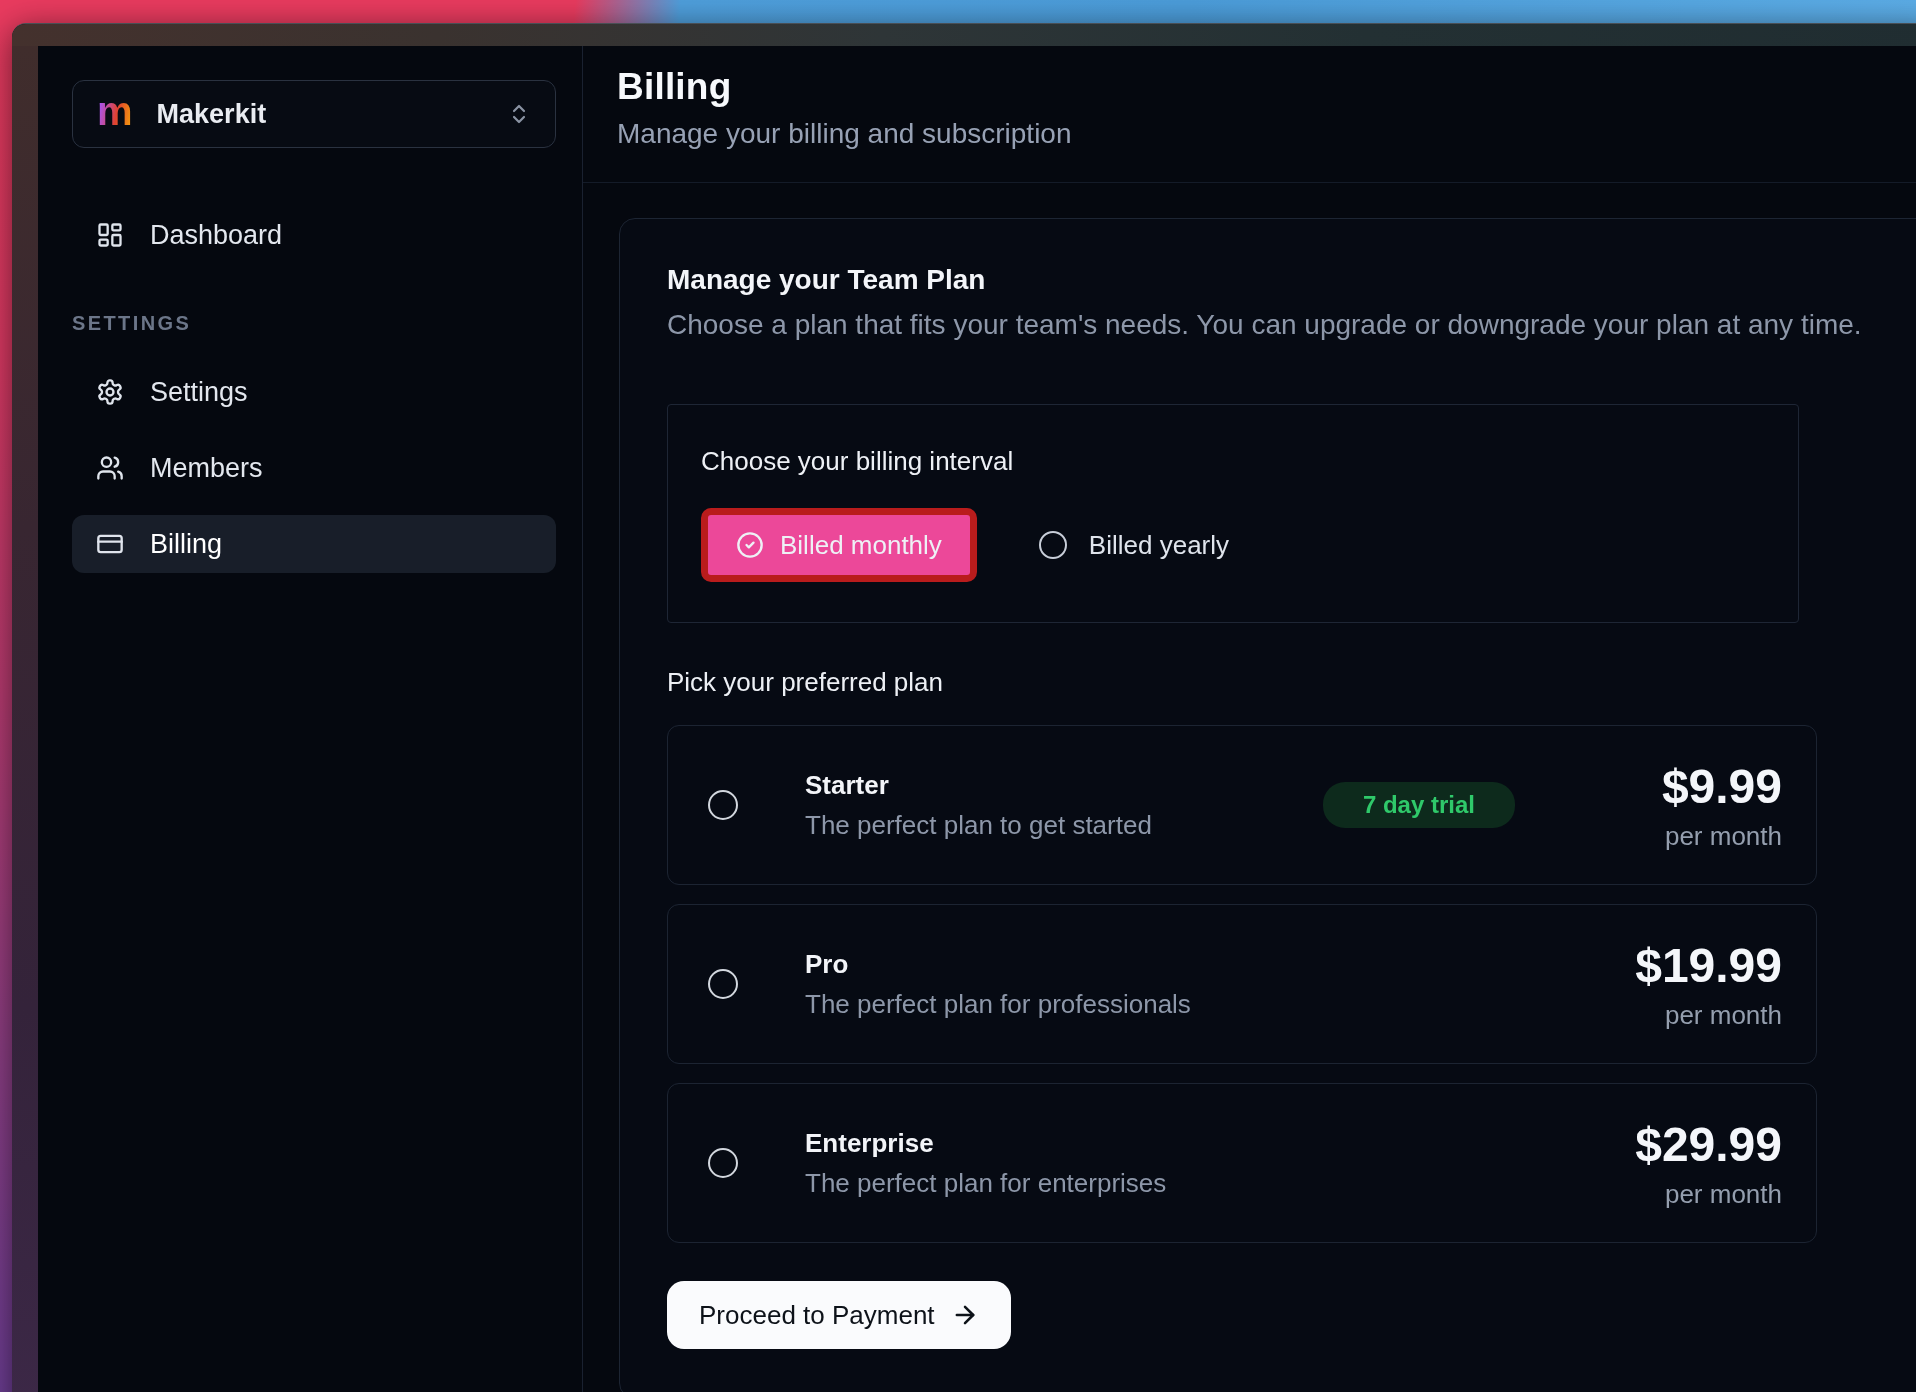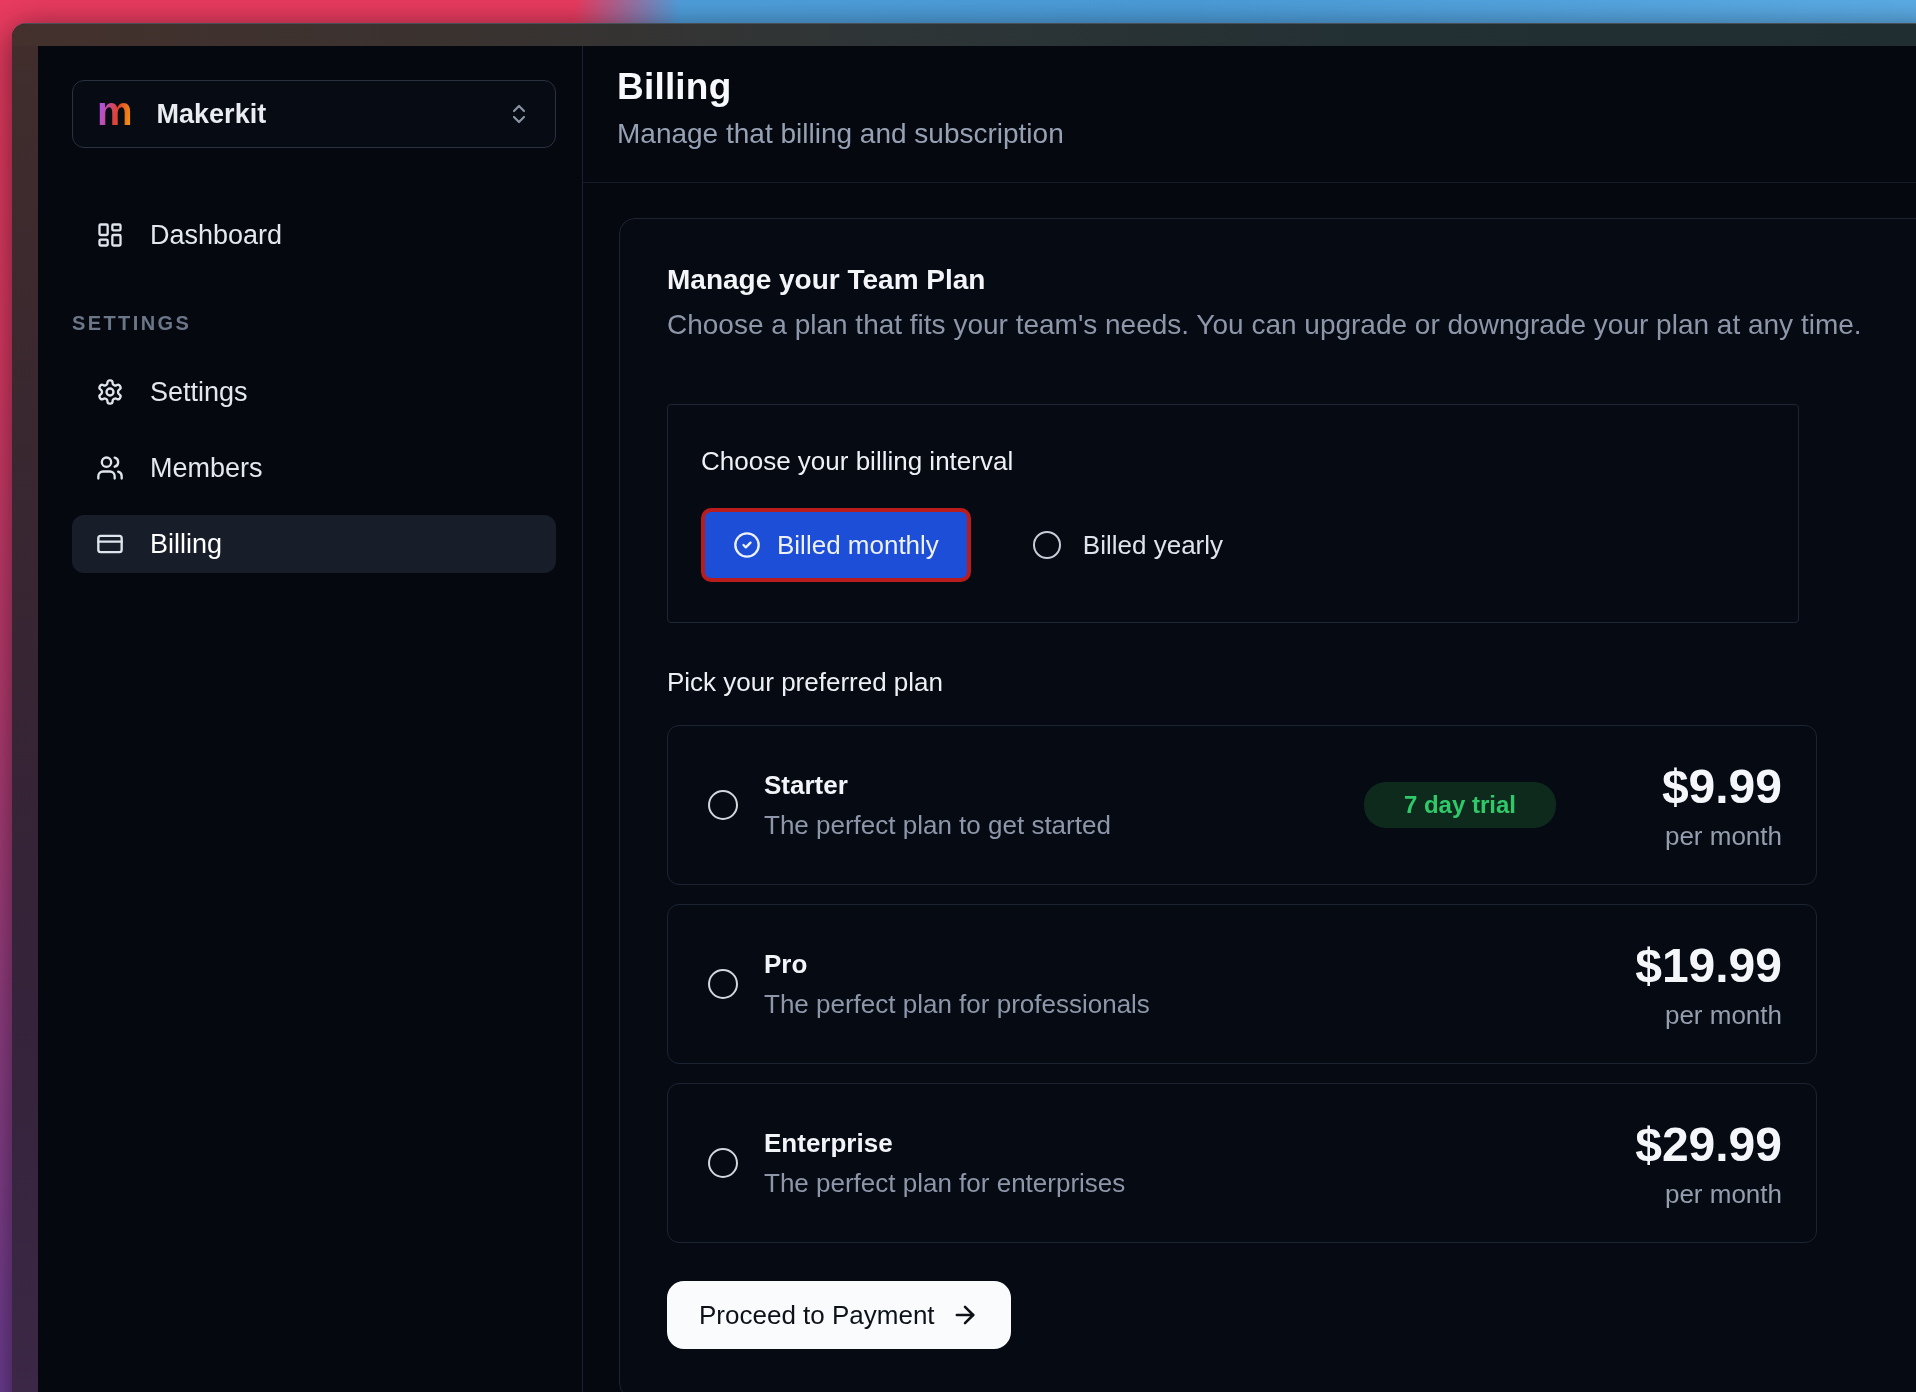--- a/index.html
+++ b/index.html
@@ -74,34 +74,35 @@
   .card-desc { font-size:28px; color:#8d97a9; margin-top:13px; white-space:nowrap; }
   .interval-box {
     width:1132px; margin-top:63px;
     border:1px solid #1e2635; border-radius:4px;
     padding:41px 33px 40px 33px;
   }
   .interval-label { font-size:26px; font-weight:500; color:#edf0f5; }
   .interval-options { display:flex; align-items:center; gap:62px; margin-top:31px; }
   .interval-pill {
     height:74px; display:flex; align-items:center; gap:16px;
-    border:4px solid #b91c1c; border-radius:10px; padding:0 28px;
-    background:#1d4ed8; cursor:pointer;
+    border:7px solid #b91c1c; border-radius:10px; padding:0 28px;
+    background:#ec4899; cursor:pointer;
   }
   .interval-pill .check { color:#eef1f6; display:flex; }
   .pill-label { font-size:26px; color:#eef1f6; }
   .radio-option { display:flex; align-items:center; gap:22px; cursor:pointer; }
   .radio-circle { width:28px; height:28px; border:2.5px solid #c7cdd8; border-radius:50%; }
   .radio-label { font-size:26px; color:#dfe4ec; }
   .plans-label { font-size:26px; font-weight:500; color:#edf0f5; margin-top:44px; }
   .plan-row {
     width:1150px; height:160px; margin-top:19px;
     border:1px solid #1c2432; border-radius:12px;
     display:flex; align-items:center; padding:0 34px 0 40px;
     cursor:pointer;
+    gap:41px;
   }
   .plan-row.first { margin-top:27px; }
   .plan-radio { width:30px; height:30px; border:2.5px solid #d2d7de; border-radius:50%; flex:0 0 30px; }
   .plan-text { margin-left:26px; }
   .plan-name { font-size:26px; font-weight:700; color:#f2f4f8; }
   .plan-desc { font-size:26px; color:#8d97a9; margin-top:9px; }
   .plan-spacer { flex:1; }
   .trial-badge {
     height:46px; display:flex; align-items:center; padding:0 40px;
     background:#0d2a1c; color:#2fc96a; font-size:24px; font-weight:700;
@@ -186,21 +187,21 @@
               </svg>
           </span>
           <span>Billing</span>
         </div>
       </nav>
     </aside>
 
     <main class="main">
       <header class="main-header">
         <h1 class="page-title">Billing</h1>
-        <div class="page-subtitle">Manage that billing and subscription</div>
+        <div class="page-subtitle">Manage your billing and subscription</div>
       </header>
 
       <section class="plan-card">
         <div class="card-title">Manage your Team Plan</div>
         <div class="card-desc">Choose a plan that fits your team's needs. You can upgrade or downgrade your plan at any time.</div>
 
         <div class="interval-box">
           <div class="interval-label">Choose your billing interval</div>
           <div class="interval-options">
             <div class="interval-pill">

